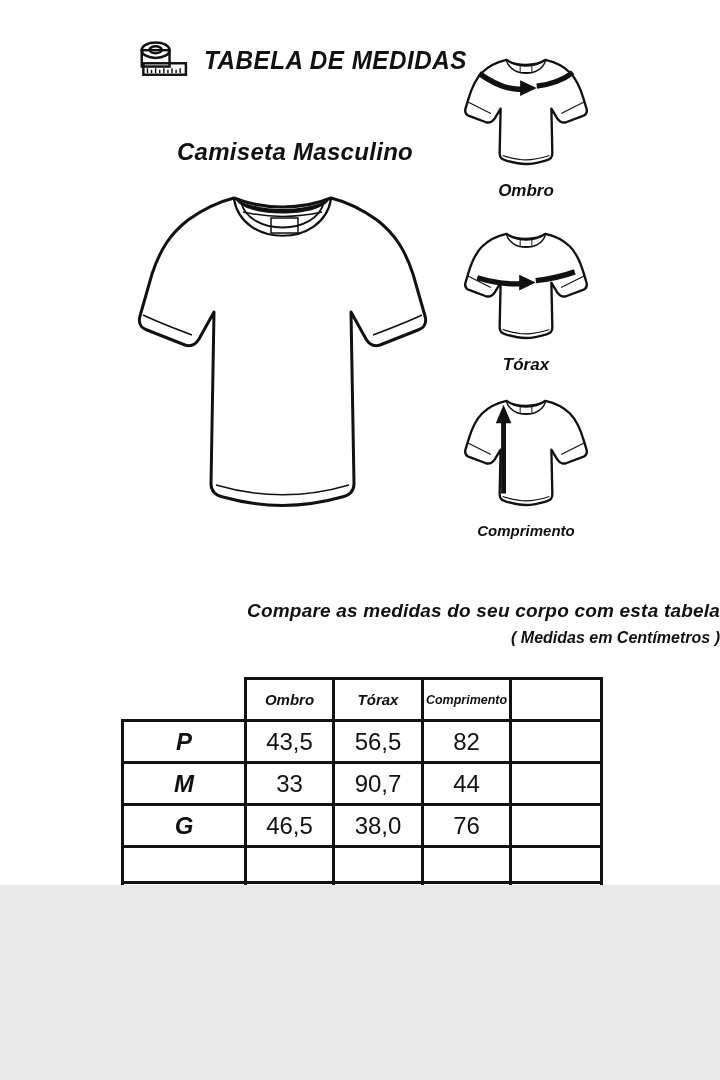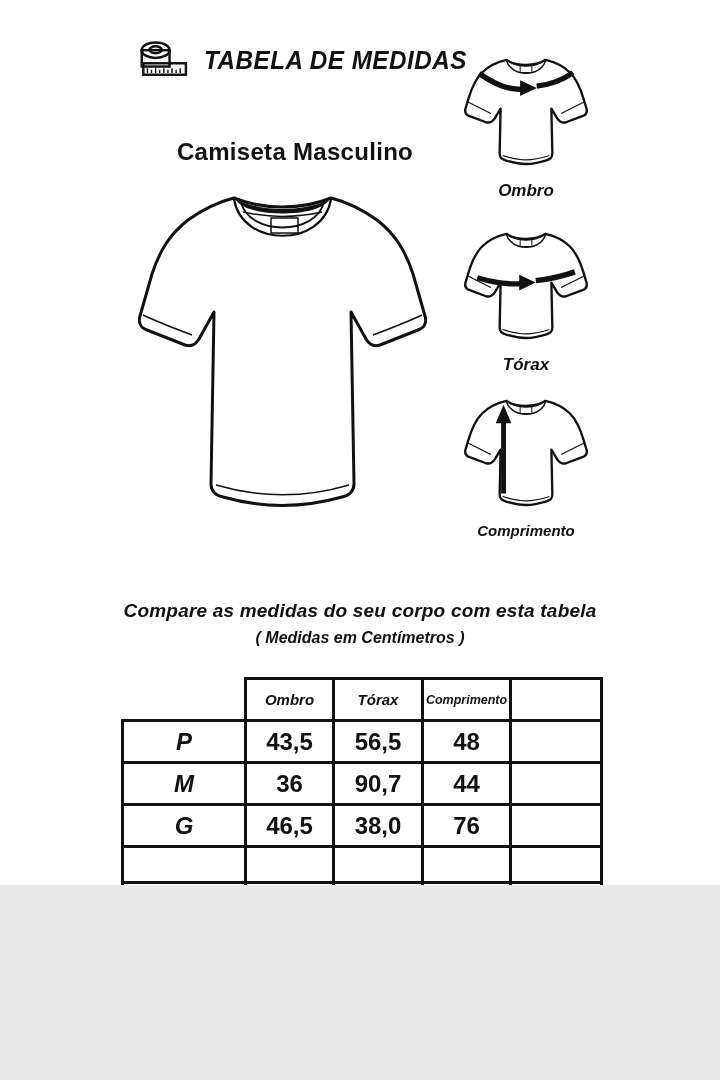--- a/index.html
+++ b/index.html
@@ -19,56 +19,56 @@
   }
   .title-row h1{
     margin:0;
     font-size:25px;font-weight:900;font-style:italic;
     letter-spacing:.5px;white-space:nowrap;
     transform:scaleX(.97);transform-origin:left center;
   }
   .product-title{
     position:absolute;left:130px;top:138px;width:330px;
     margin:0;text-align:center;
-    font-size:24px;font-weight:900;
+    font-size:24px;font-weight:900;font-style:italic;
     letter-spacing:.3px;
   }
   
   .big-shirt{position:absolute;left:130px;top:188px;}
   .guide{position:absolute;left:460px;width:132px;margin:0;text-align:center;}
   .guide-1{top:52px;}
   .guide-2{top:226px;}
   .guide-3{top:393px;}
   .guide figcaption{
     margin-top:3px;
     font-size:17px;font-weight:900;font-style:italic;
   }
   .guide-3 figcaption{font-size:15px;}
   
-  .compare{position:absolute;left:0;top:600px;width:720px;text-align:center;}
+  .compare{position:absolute;left:0;top:600px;width:720px;text-align:right;}
   .compare .l1{margin:0;font-size:19px;font-weight:900;font-style:italic;letter-spacing:.2px;}
   .compare .l2{margin:7px 0 0 0;font-size:16px;font-weight:900;font-style:italic;}
   
   .size-table{
     position:absolute;left:121px;top:677px;width:479px;
     border-collapse:collapse;table-layout:fixed;
   }
   .size-table th,.size-table td{
     border:3px solid #111111;
     padding:0;text-align:center;vertical-align:middle;
     overflow:hidden;
   }
   .size-table th{font-size:15px;font-weight:900;font-style:italic;}
   .size-table th.small-h{font-size:12.5px;}
   .size-table th.ghost{border:none;background:transparent;}
   .size-table thead tr{height:42px;}
   .size-table tbody tr{height:42px;}
   .size-table tbody tr.empty{height:36px;}
   .size-table td.size{font-size:24px;font-weight:900;font-style:italic;}
-  .size-table td.val{font-size:24px;font-weight:700;}
+  .size-table td.val{font-size:24px;font-weight:400;}
   
   .footer{
     position:absolute;right:118px;top:978px;height:60px;
     display:flex;align-items:center;
   }
   .brand{
     font-size:47px;font-weight:900;font-style:italic;
     letter-spacing:0;line-height:1;
     transform:scaleX(.88);transform-origin:right center;
     white-space:nowrap;
@@ -225,26 +225,26 @@
         <th>Tórax</th>
         <th class="small-h">Comprimento</th>
         <th></th>
       </tr>
     </thead>
     <tbody>
       <tr>
         <td class="size">P</td>
         <td class="val">43,5</td>
         <td class="val">56,5</td>
-        <td class="val">48</td>
+        <td class="val">82</td>
         <td class="val"></td>
       </tr>
       <tr>
         <td class="size">M</td>
-        <td class="val">36</td>
+        <td class="val">33</td>
         <td class="val">90,7</td>
         <td class="val">44</td>
         <td class="val"></td>
       </tr>
       <tr>
         <td class="size">G</td>
         <td class="val">46,5</td>
         <td class="val">38,0</td>
         <td class="val">76</td>
         <td class="val"></td>

